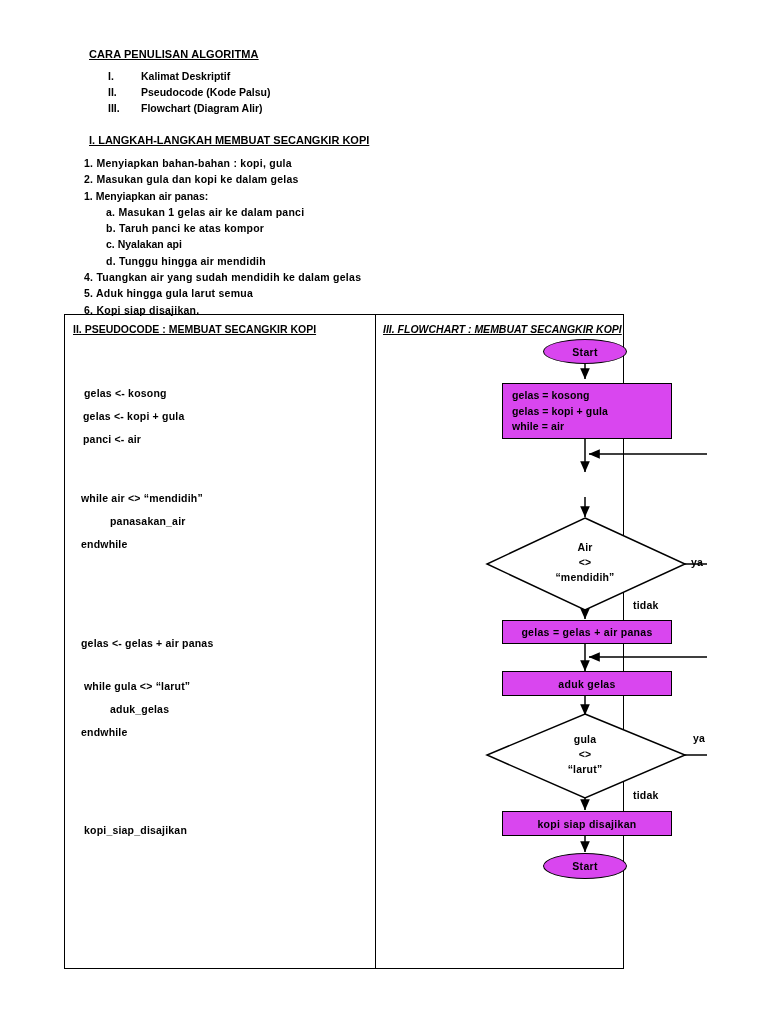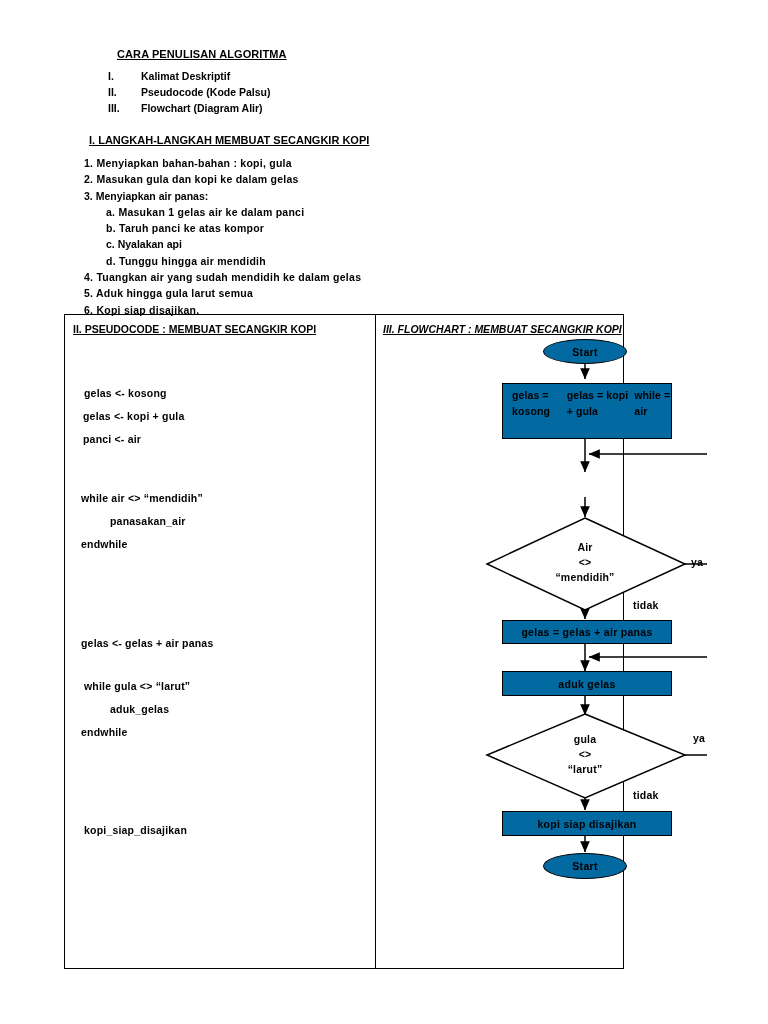--- a/index.html
+++ b/index.html
@@ -26,21 +26,20 @@
   
   .doc-title {
     position: absolute;
     left: 89px;
     top: 48px;
     font-size: 11px;
     font-weight: bold;
     letter-spacing: .1px;
     text-decoration: underline;
     white-space: nowrap;
-    margin-left: 28px;
   }
 
   .roman-list {
     position: absolute;
     left: 108px;
     top: 68px;
     font-size: 10.5px;
     font-weight: bold;
   }
   .roman-list .ri {
@@ -129,28 +128,29 @@
 
   .fnode {
     position: absolute;
     box-sizing: border-box;
     display: flex;
     align-items: center;
     justify-content: center;
     font-size: 10.5px;
     font-weight: bold;
     letter-spacing: .3px;
-    background: #0369a1;
+    background: #d946ef;
   }
   .fbox {
     border: 1.3px solid #000;
   }
   .fbox.left-align {
     justify-content: flex-start;
     align-items: flex-start;
+    flex-direction: column;
     padding: 4px 0 0 9px;
     line-height: 15.5px;
     letter-spacing: .1px;
   }
   .fterm {
     border: 1.4px solid #000;
     border-radius: 50%;
   }
   .fdiamond-label {
     position: absolute;
@@ -188,21 +188,21 @@
       <span class="num">III.</span>
       <span>Flowchart (Diagram Alir)</span>
     </div>
   </div>
 
   <div class="section-title">I. LANGKAH-LANGKAH MEMBUAT SECANGKIR KOPI</div>
 
   <div class="steps">
     <div class="step wide">1. Menyiapkan bahan-bahan : kopi, gula</div>
     <div class="step wide">2. Masukan gula dan kopi ke dalam gelas</div>
-    <div class="step">3. Menyiapkan air panas:</div>
+    <div class="step">1. Menyiapkan air panas:</div>
     <div class="step sub wide">a. Masukan 1 gelas air ke dalam panci</div>
     <div class="step sub wide">b. Taruh panci ke atas kompor</div>
     <div class="step sub">c. Nyalakan api</div>
     <div class="step sub wide">d. Tunggu hingga air mendidih</div>
     <div class="step wide">4.  Tuangkan air yang sudah mendidih ke dalam gelas</div>
     <div class="step wide">5.  Aduk hingga gula larut semua</div>
     <div class="step wide">6.  Kopi siap disajikan.</div>
   </div>
 
   <div class="table">

